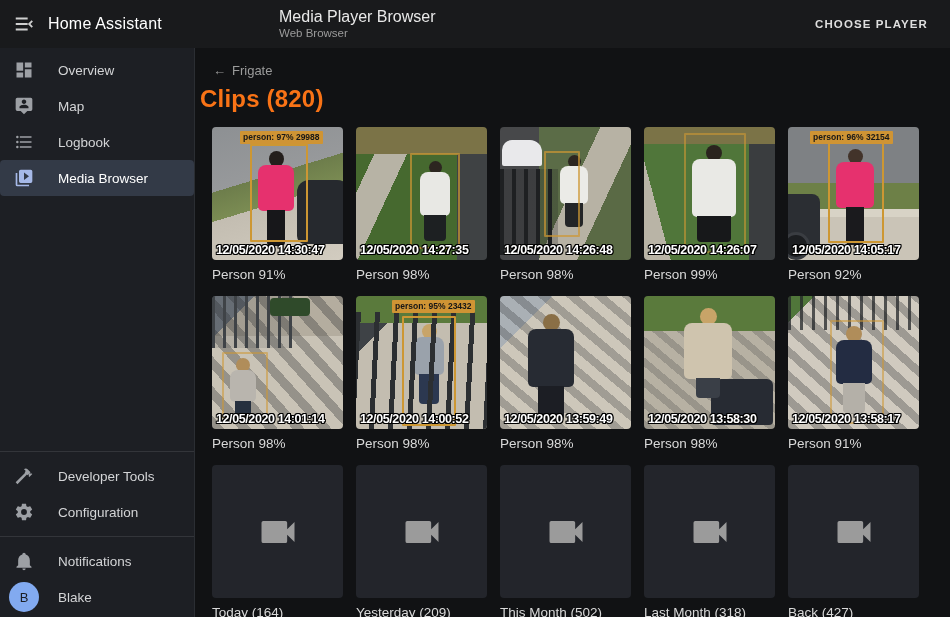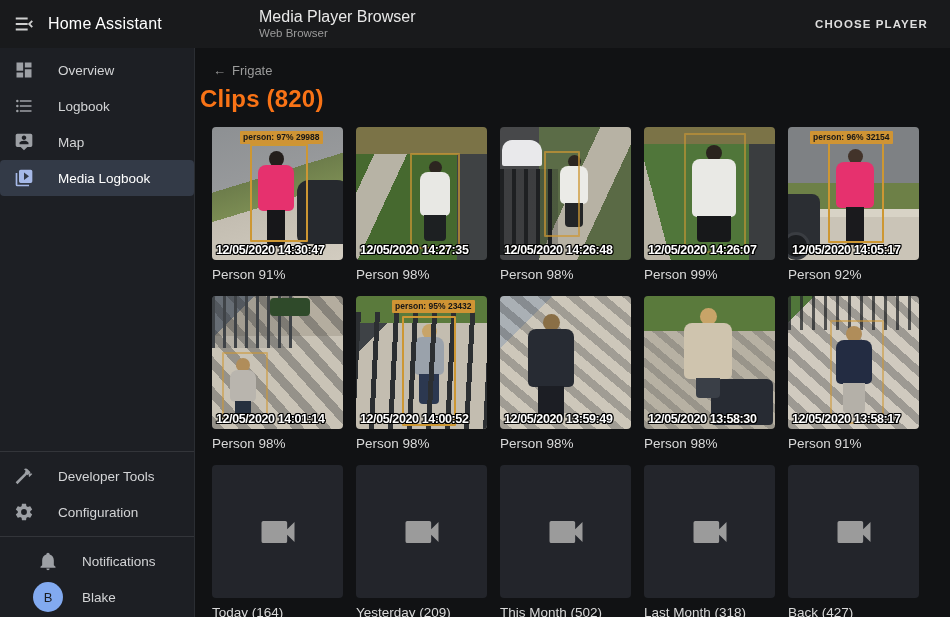--- a/index.html
+++ b/index.html
@@ -6,41 +6,41 @@
   html,body { width:950px; height:617px; overflow:hidden; background:#111214;
     font-family:"Liberation Sans", sans-serif; color:#e1e1e1; }
 
   
   .topbar { position:absolute; left:0; top:0; width:950px; height:48px;
     background:#191a1c; display:flex; align-items:center; z-index:10; }
   .topbar-left { width:195px; display:flex; align-items:center; flex:none; }
   .menu-btn { width:48px; height:48px; display:flex; align-items:center; justify-content:center;
     cursor:pointer; color:#cfcfcf; }
   .app-title { font-size:16px; color:#fff; font-weight:400; letter-spacing:.2px; }
-  .tb-title-block { margin-left:64px; line-height:1.15; }
+  .tb-title-block { margin-left:84px; line-height:1.15; }
   .tb-title { font-size:16px; color:#e8e8e8; }
   .tb-sub { font-size:11.5px; color:#9b9b9b; }
   .choose-player { margin-left:auto; margin-right:14px; font-size:11.5px; font-weight:700;
     letter-spacing:1.1px; color:#dfdfdf; padding:8px 8px; cursor:pointer; border-radius:3px; }
 
   
   .sidebar { position:absolute; left:0; top:48px; width:195px; height:569px;
     background:#1d1f24; border-right:1px solid #2b2e33; display:flex; flex-direction:column; }
   .nav-item { height:36px; display:flex; align-items:center; cursor:pointer; color:#d3d4d6; }
   .nav-item .ic { width:48px; display:flex; justify-content:center; color:#9da0a5; flex:none; }
   .nav-item .lbl { font-size:13.5px; font-weight:500; margin-left:10px; white-space:nowrap; }
   .nav-item.selected { background:#333a47; border-radius:4px; color:#fff; }
   .nav-item.selected .ic { color:#a6b9e8; }
   .menu-top { margin-top:4px; }
   .spacer { flex:1; }
   .divider { height:1px; background:#33353a; margin:6px 0; }
   .avatar { width:30px; height:30px; border-radius:50%; background:#82aaf0; color:#1b1e24;
     display:flex; align-items:center; justify-content:center; font-size:13px; font-weight:500; }
   .nav-item .av-wrap { width:48px; display:flex; justify-content:center; flex:none; }
-  .sidebar .bottom { margin-bottom:2px;padding-left:24px; }
+  .sidebar .bottom { margin-bottom:2px; }
 
   
   .main { position:absolute; left:196px; top:48px; width:754px; height:569px;
     background:#111214; overflow:hidden; }
   .back-row { margin:15px 0 0 17px; font-size:13px; color:#9b9b9b; display:inline-flex;
     align-items:center; gap:6px; cursor:pointer; }
   .page-title { margin:6px 0 0 4px; font-size:24px; font-weight:700; color:#f97316; letter-spacing:.2px; }
 
   .grid { margin:14px 0 0 16px; display:grid; grid-template-columns:repeat(5,131px);
     column-gap:13px; }
@@ -182,40 +182,40 @@
       <span class="ic">
         <svg width="20" height="20" viewBox="0 0 24 24">
             <path fill="currentColor" d="M13,3V9H21V3M13,21H21V11H13M3,21H11V15H3M3,13H11V3H3Z"></path>
           </svg>
       </span>
       <span class="lbl">Overview</span>
     </div>
     <div class="nav-item">
       <span class="ic">
         <svg width="20" height="20" viewBox="0 0 24 24">
-            <path fill="currentColor" d="M7,5H21V7H7V5M7,13V11H21V13H7M4,4.5A1.5,1.5 0 0,1 5.5,6A1.5,1.5 0 0,1 4,7.5A1.5,1.5 0 0,1 2.5,6A1.5,1.5 0 0,1 4,4.5M4,10.5A1.5,1.5 0 0,1 5.5,12A1.5,1.5 0 0,1 4,13.5A1.5,1.5 0 0,1 2.5,12A1.5,1.5 0 0,1 4,10.5M7,19V17H21V19H7M4,16.5A1.5,1.5 0 0,1 5.5,18A1.5,1.5 0 0,1 4,19.5A1.5,1.5 0 0,1 2.5,18A1.5,1.5 0 0,1 4,16.5Z"></path>
+            <path fill="currentColor" d="M20,2H4A2,2 0 0,0 2,4V16A2,2 0 0,0 4,18H8L12,22L16,18H20A2,2 0 0,0 22,16V4A2,2 0 0,0 20,2M12,4.3C13.5,4.3 14.7,5.5 14.7,7C14.7,8.5 13.5,9.7 12,9.7C10.5,9.7 9.3,8.5 9.3,7C9.3,5.5 10.5,4.3 12,4.3M17.4,14.6H6.6V13.2C6.6,11.4 10.2,10.4 12,10.4C13.8,10.4 17.4,11.4 17.4,13.2V14.6Z"></path>
           </svg>
       </span>
-      <span class="lbl">Logbook</span>
+      <span class="lbl">Map</span>
     </div>
     <div class="nav-item">
       <span class="ic">
         <svg width="20" height="20" viewBox="0 0 24 24">
-            <path fill="currentColor" d="M20,2H4A2,2 0 0,0 2,4V16A2,2 0 0,0 4,18H8L12,22L16,18H20A2,2 0 0,0 22,16V4A2,2 0 0,0 20,2M12,4.3C13.5,4.3 14.7,5.5 14.7,7C14.7,8.5 13.5,9.7 12,9.7C10.5,9.7 9.3,8.5 9.3,7C9.3,5.5 10.5,4.3 12,4.3M17.4,14.6H6.6V13.2C6.6,11.4 10.2,10.4 12,10.4C13.8,10.4 17.4,11.4 17.4,13.2V14.6Z"></path>
+            <path fill="currentColor" d="M7,5H21V7H7V5M7,13V11H21V13H7M4,4.5A1.5,1.5 0 0,1 5.5,6A1.5,1.5 0 0,1 4,7.5A1.5,1.5 0 0,1 2.5,6A1.5,1.5 0 0,1 4,4.5M4,10.5A1.5,1.5 0 0,1 5.5,12A1.5,1.5 0 0,1 4,13.5A1.5,1.5 0 0,1 2.5,12A1.5,1.5 0 0,1 4,10.5M7,19V17H21V19H7M4,16.5A1.5,1.5 0 0,1 5.5,18A1.5,1.5 0 0,1 4,19.5A1.5,1.5 0 0,1 2.5,18A1.5,1.5 0 0,1 4,16.5Z"></path>
           </svg>
       </span>
-      <span class="lbl">Map</span>
+      <span class="lbl">Logbook</span>
     </div>
     <div class="nav-item selected">
       <span class="ic">
         <svg width="20" height="20" viewBox="0 0 24 24">
             <path fill="currentColor" d="M4,6H2V20A2,2 0 0,0 4,22H18V20H4V6M20,2H8A2,2 0 0,0 6,4V16A2,2 0 0,0 8,18H20A2,2 0 0,0 22,16V4A2,2 0 0,0 20,2M12,14.5V5.5L18,10L12,14.5Z"></path>
           </svg>
       </span>
-      <span class="lbl">Media Logbook</span>
+      <span class="lbl">Media Browser</span>
     </div>
   </div>
 
   <div class="spacer"></div>
 
   <div class="divider"></div>
   <div class="nav-item">
     <span class="ic">
       <svg width="20" height="20" viewBox="0 0 24 24">
           <path fill="currentColor" d="M2,19.63L13.43,8.2L12.72,7.5L14.14,6.07L12,3.89C13.2,2.7 15.09,2.7 16.27,3.89L19.87,7.5L18.45,8.91H21.29L22,9.62L18.45,13.21L17.74,12.5V9.62L16.27,11.04L15.56,10.33L4.13,21.76L2,19.63Z"></path>

